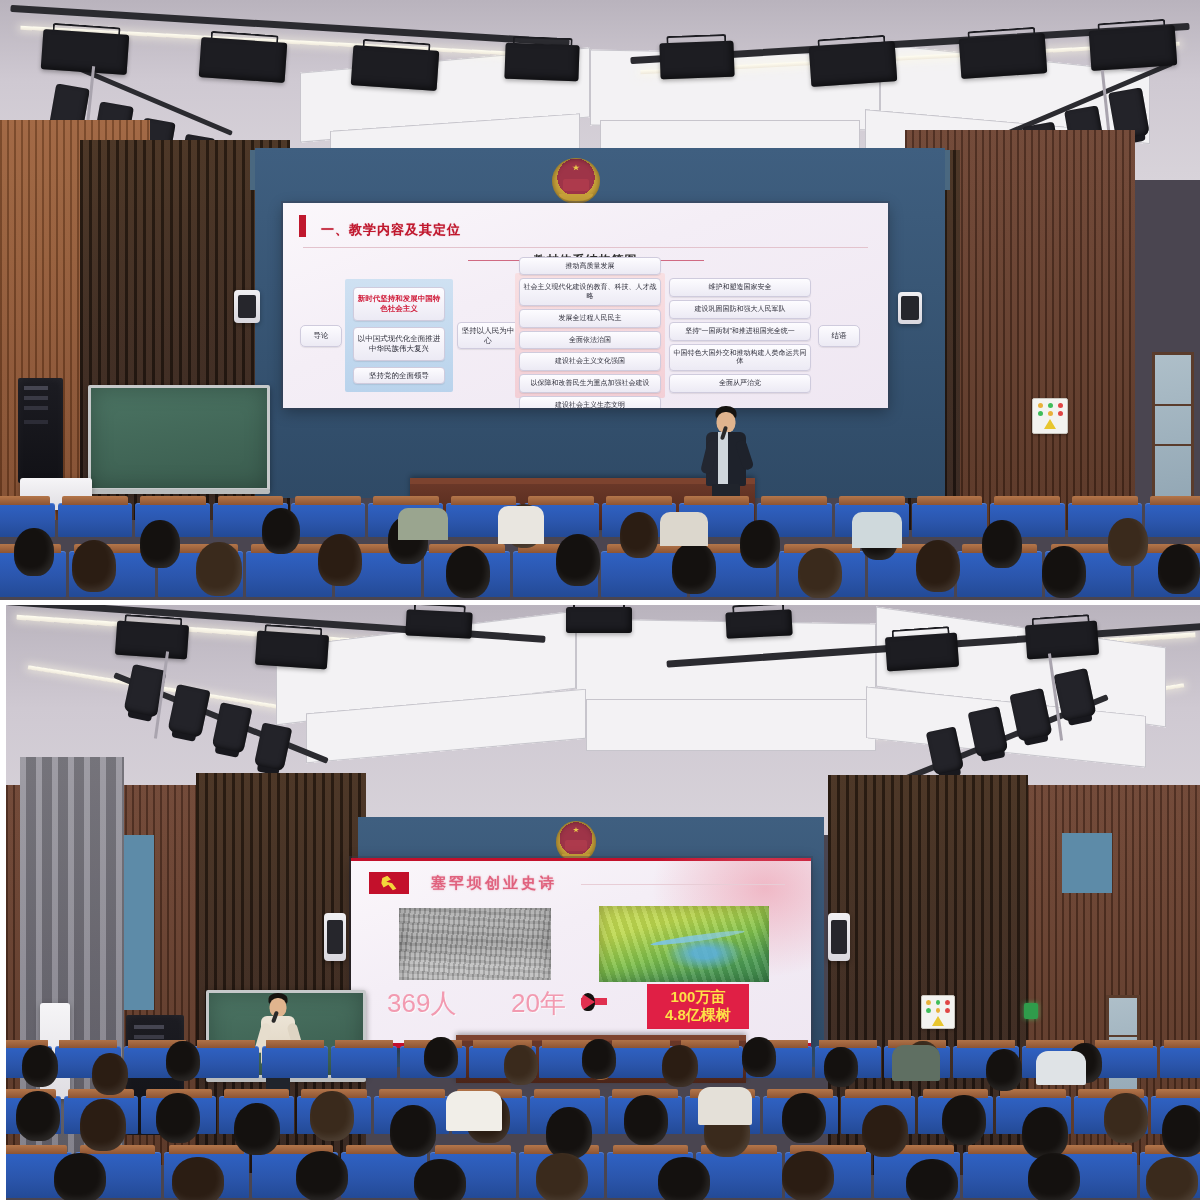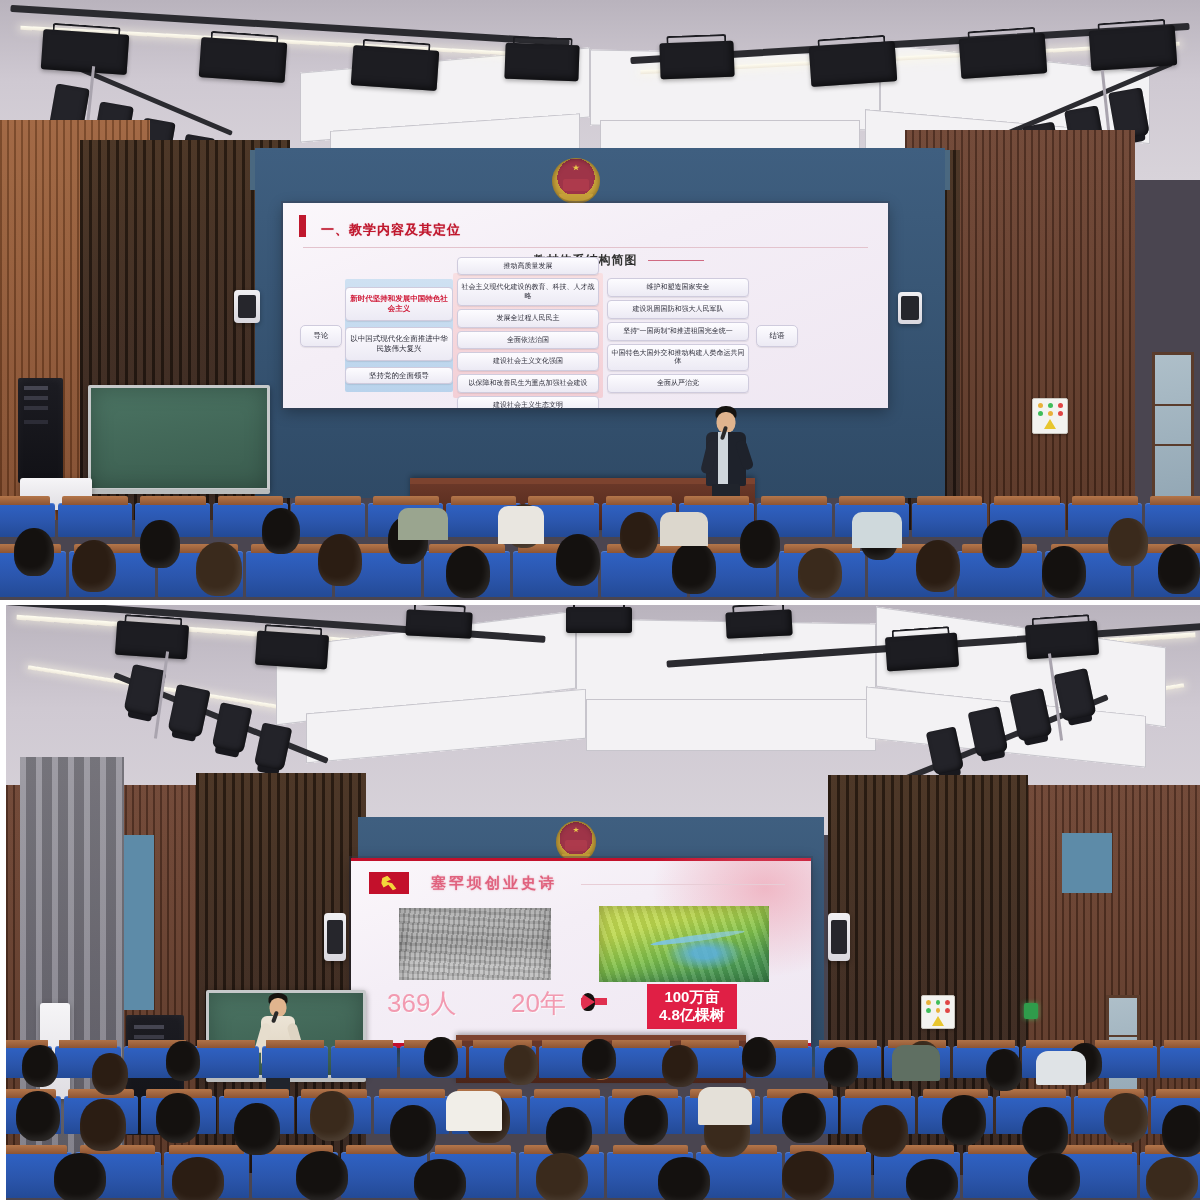--- a/index.html
+++ b/index.html
@@ -132,21 +132,21 @@
   .s1-sub-line { width:56px; height:1px; background:#d06a82; }
 
   .diagram {
     position:absolute; left:14px; right:14px; top:68px; bottom:8px;
     display:flex; align-items:stretch;
   }
   .diag-col { display:flex; flex-direction:column; justify-content:center; gap:4px; }
   .c-intro { width:48px; align-items:center; }
   .c-blue {
     width:108px; background:linear-gradient(180deg,#cfe1f2,#b9d3ec);
-    padding:5px 0; gap:6px; border-radius:2px; margin:8px 0;
+    padding:5px 8px; gap:6px; border-radius:2px; margin:8px 0;
   }
   .c-mid  { width:62px; justify-content:center; }
   .c-mid2 { width:72px; justify-content:center; }
   .c-pink {
     width:150px; background:linear-gradient(180deg,#f8dfe2,#f3cfd6);
     padding:4px 4px; gap:3px; border-radius:2px; margin:2px 0;
   }
   .c-right { width:150px; gap:3px; justify-content:center; padding:4px; }
   .c-end { width:48px; align-items:center; }
 
@@ -213,23 +213,23 @@
     text-shadow:1px 1px 0 rgba(255,255,255,.7);
     white-space:nowrap;
   }
   .arrow-red { position:absolute; display:flex; align-items:center; }
   .arrow-red .shaft { width:26px; height:7px; background:#e0304f; }
   .arrow-red .head {
     width:0; height:0; border-top:9px solid transparent;
     border-bottom:9px solid transparent; border-left:14px solid #e0304f;
   }
   .result-box {
-    position:absolute; background:#e01f45; color:#ffffff;
+    position:absolute; background:#e01f45; color:#fde047;
     font-weight:bold; text-align:center; line-height:1.22;
-    padding:4px 12px; white-space:nowrap;
+    padding:4px 18px; white-space:nowrap;
   }
 
   
   .chalkboard {
     position:absolute; background:linear-gradient(170deg,#4b7463,#3a5c4e);
     border:3px solid #c6c9ca; border-radius:2px;
     box-shadow:0 2px 6px rgba(0,0,0,.4), inset 0 0 22px rgba(0,0,0,.25);
   }
   .chalk-tray { position:absolute; background:#b9bcbd; height:5px; border-radius:2px; }
   .rack {
@@ -400,20 +400,23 @@
           <div class="diag-col c-intro">
             <div class="node intro">导论</div>
           </div>
 
           <div class="diag-col c-blue">
             <div class="node pill red tall">新时代坚持和发展中国特色社会主义</div>
             <div class="node pill tall">以中国式现代化全面推进中华民族伟大复兴</div>
             <div class="node pill">坚持党的全面领导</div>
           </div>
 
+          <div class="diag-col c-mid">
+            <div class="node pill" style="margin-left:4px;">坚持以人民为中心</div>
+          </div>
 
 
           <div class="diag-col c-pink">
             <div class="node pill small">推动高质量发展</div>
             <div class="node pill small">社会主义现代化建设的教育、科技、人才战略</div>
             <div class="node pill small">发展全过程人民民主</div>
             <div class="node pill small">全面依法治国</div>
             <div class="node pill small">建设社会主义文化强国</div>
             <div class="node pill small">以保障和改善民生为重点加强社会建设</div>
             <div class="node pill small">建设社会主义生态文明</div>

